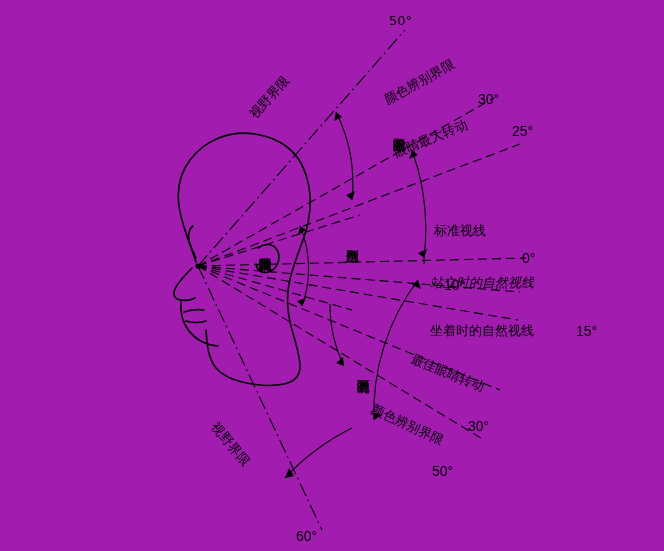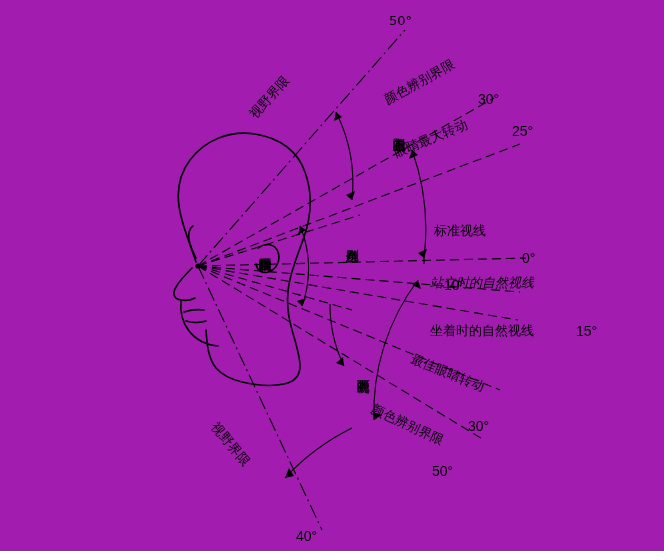--- a/index.html
+++ b/index.html
@@ -159,15 +159,15 @@
 
   <div class="lbl vert" style="left:356px; top:370px; height:98px;">向下的视野</div>
 
   <div class="lbl" style="left:414px; top:352px; transform:rotate(22deg); transform-origin:left top;">最佳眼睛转动</div>
   <div class="lbl deg" style="left:468px; top:419px;">30°</div>
 
   <div class="lbl" style="left:375px; top:402px; transform:rotate(25deg); transform-origin:left top;">颜色辨别界限</div>
   <div class="lbl deg" style="left:432px; top:464px;">50°</div>
 
   <div class="lbl" style="left:219px; top:420px; transform:rotate(50deg); transform-origin:left top;">视野界限</div>
-  <div class="lbl deg" style="left:296px; top:529px;">40°</div>
+  <div class="lbl deg" style="left:296px; top:529px;">60°</div>
 
 </div>
 
 </body></html>

